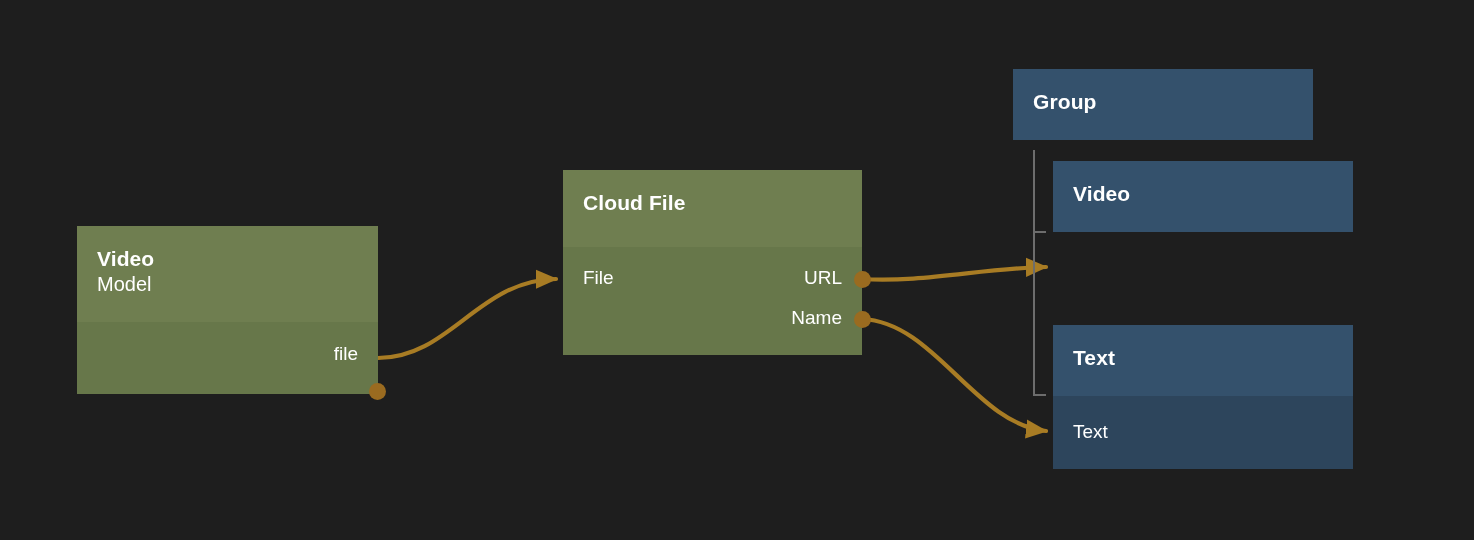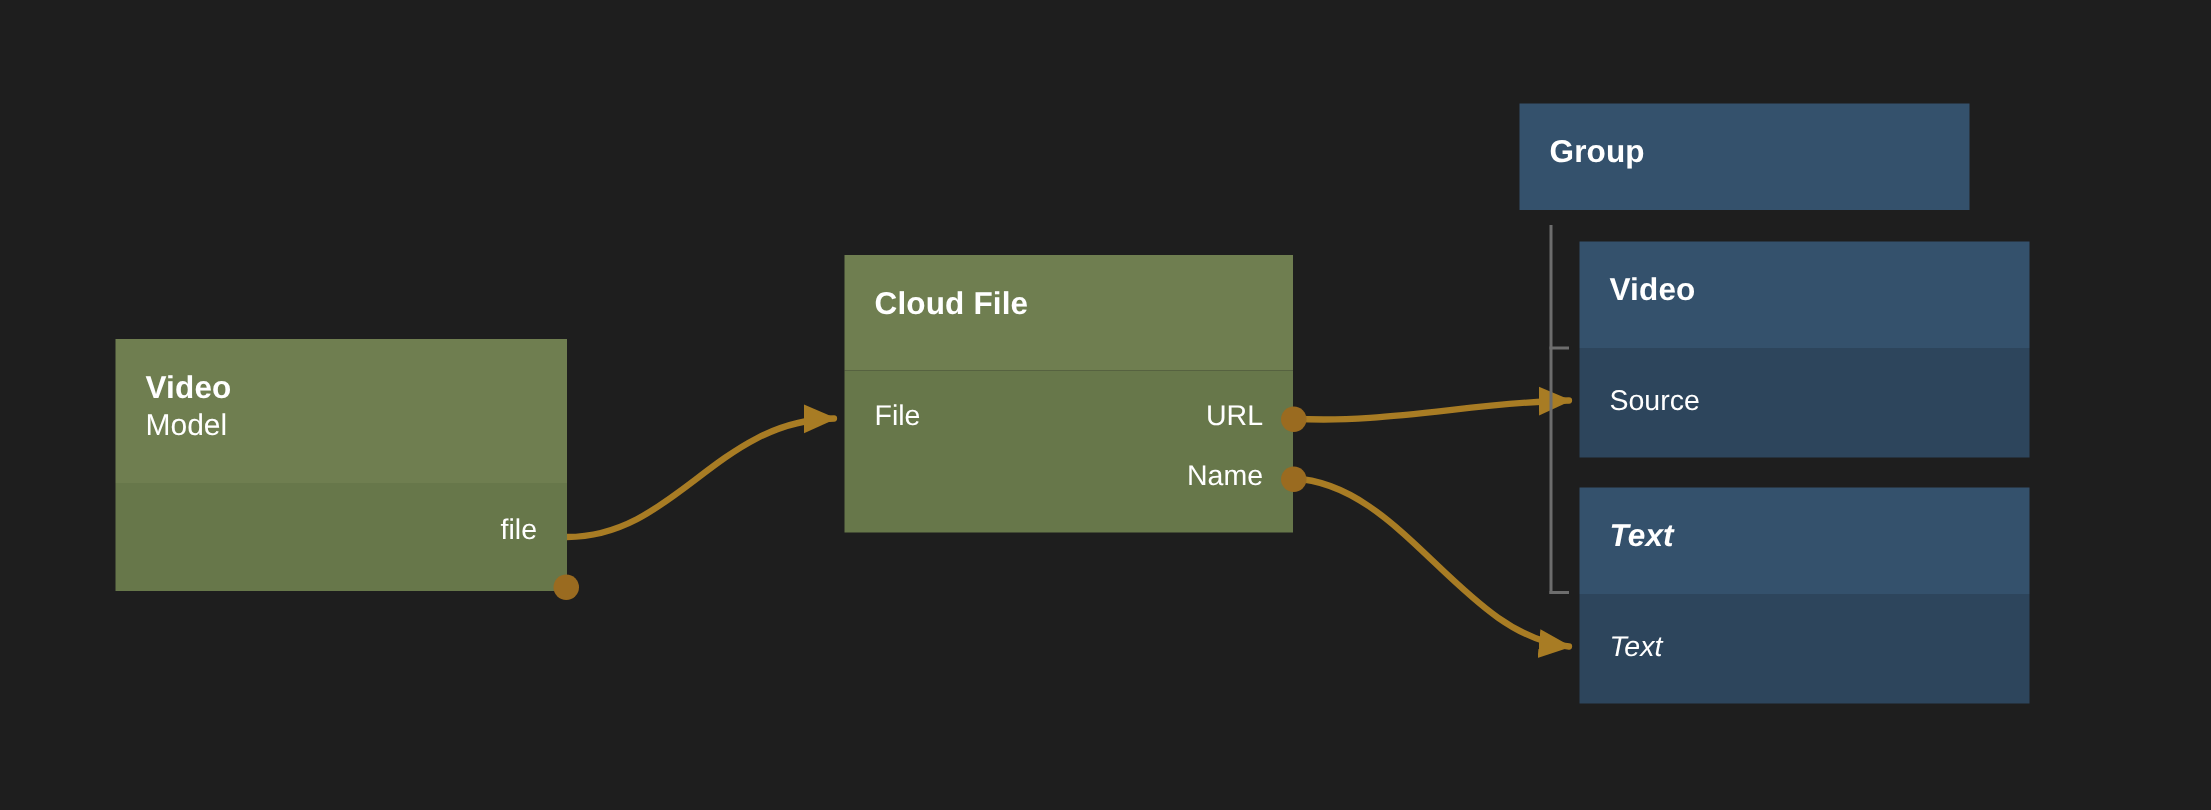--- a/index.html
+++ b/index.html
@@ -163,28 +163,23 @@
       </div>
     </div>
     <div class="port-dot" style="left:291px; top:101px;"></div>
     <div class="port-dot" style="left:291px; top:141px;"></div>
   </div>
 
   <div class="node blue" style="left:1053px; top:161px; width:300px;">
     <div class="node-header" style="height:71px;">
       <span class="node-title">Video</span>
     </div>
-    <div class="node-body" style="height:73px;">
-      <div class="port-row in" style="top:25px;">
-        <span class="port-label">Source</span>
-      </div>
-    </div>
   </div>
 
-  <div class="node blue" style="left:1053px; top:325px; width:300px;font-style:italic;">
+  <div class="node blue" style="left:1053px; top:325px; width:300px;">
     <div class="node-header" style="height:71px;">
       <span class="node-title">Text</span>
     </div>
     <div class="node-body" style="height:73px;">
       <div class="port-row in" style="top:25px;">
         <span class="port-label">Text</span>
       </div>
     </div>
   </div>
 

